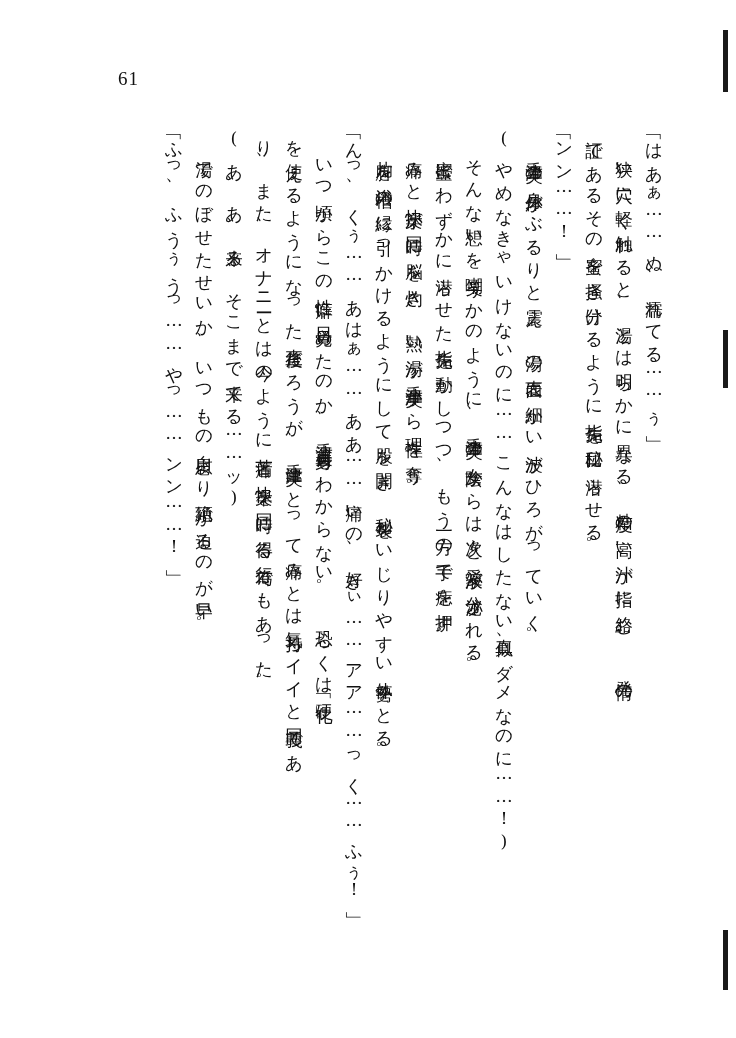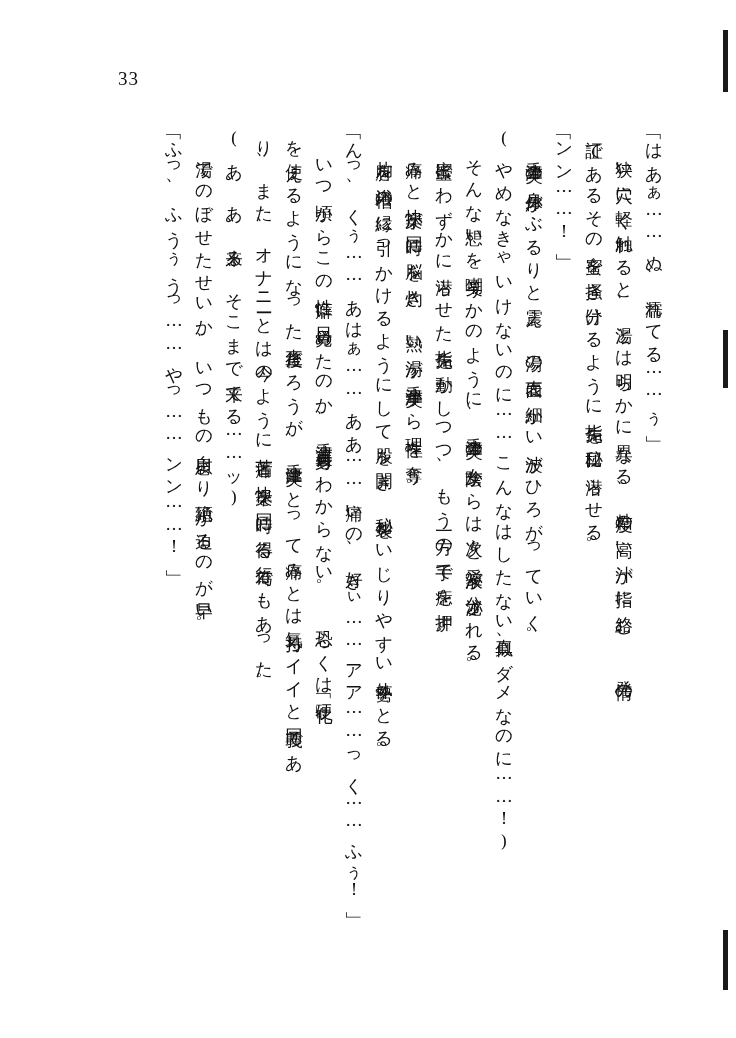--- a/index.html
+++ b/index.html
@@ -80,21 +80,21 @@
 </style>
 </head>
 <body>
 
 <div class="page">
 
   <div class="edge-mark m1"></div>
   <div class="edge-mark m2"></div>
   <div class="edge-mark m3"></div>
 
-  <div class="page-number">33</div>
+  <div class="page-number">61</div>
 
   <div class="text-body">
     <div class="col">「はあぁ……ぬ、濡れてる……ぅ」</div>
     <div class="col indent-1">狭い穴に軽く触れると、湯とは明らかに異なる、粘度の高い汁が指に絡む。　発情の</div>
     <div class="col">証であるその蜜を掻き分けるように指先を秘口に潜らせる。</div>
     <div class="col">「ンン……!」</div>
     <div class="col indent-1">香津美の身体がぶるりと震え、湯の表面に細かい波がひろがっていく。</div>
     <div class="col">(やめなきゃいけないのに……こんなはしたない真似、ダメなのに……!)</div>
     <div class="col indent-1">そんな想いを嘲笑うかのように、香津美の女陰からは次々と愛液が分泌される。</div>
     <div class="col indent-1">蜜壺にわずかに潜らせた指先を動かしつつ、もう一方の手で痣を押す。</div>

